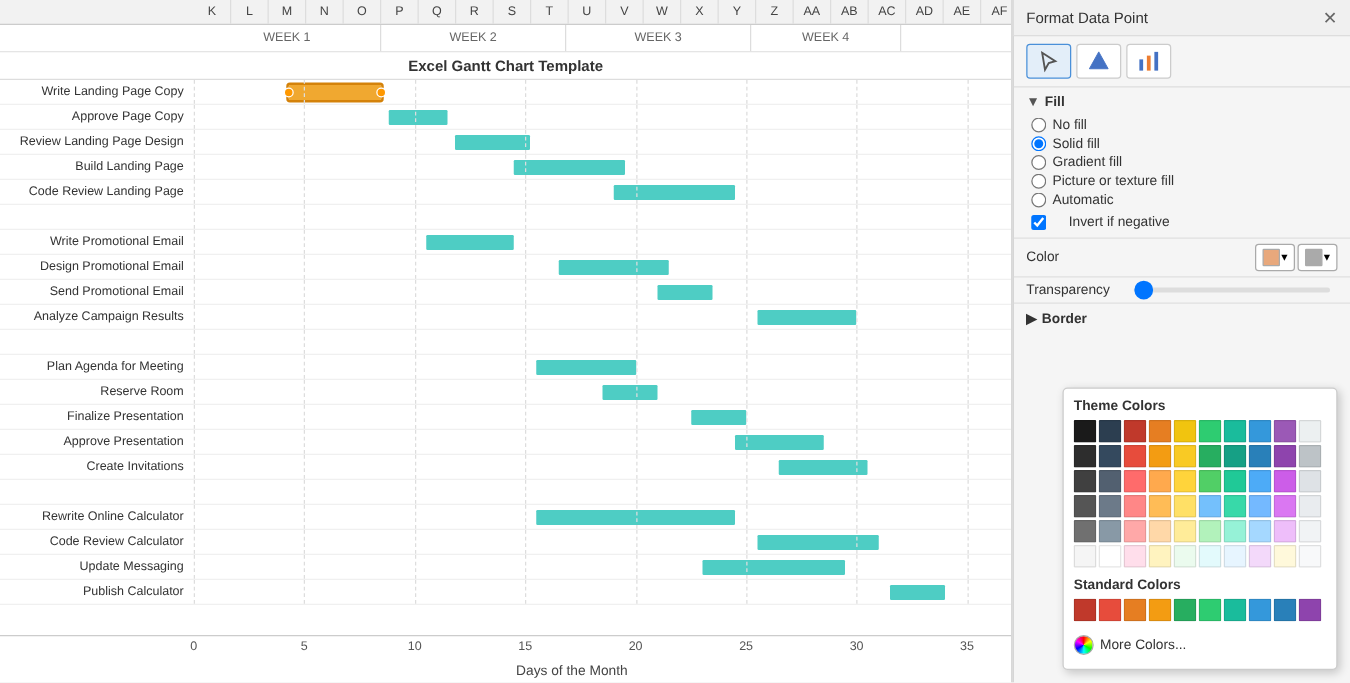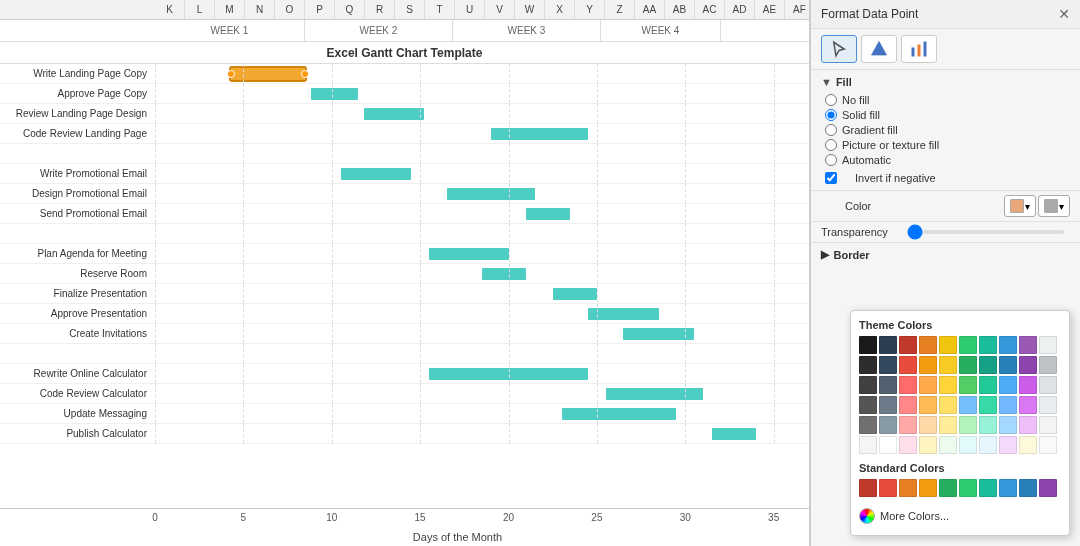--- a/index.html
+++ b/index.html
@@ -227,21 +227,21 @@
     .checkbox-item label { font-size: 11px; color: #333; cursor: pointer; }
 
     
     .color-row {
       display: flex;
       align-items: center;
       justify-content: space-between;
       padding: 4px 10px;
       border-bottom: 1px solid #e0e0e0;
     }
-    .color-label { font-size: 11px; color: #333; margin-left: 24px; }
+    .color-label { font-size: 11px; color: #333; }
     .color-buttons { display: flex; gap: 2px; }
     .color-btn {
       width: 32px;
       height: 22px;
       border: 1px solid #aaa;
       border-radius: 3px;
       display: flex;
       align-items: center;
       justify-content: center;
       cursor: pointer;
@@ -422,20 +422,34 @@
           <div style="position: absolute; left: 13.5135%; top: 0px; bottom: 0px; border-left: 1px dashed rgb(221, 221, 221);"></div>
           <div style="position: absolute; left: 27.027%; top: 0px; bottom: 0px; border-left: 1px dashed rgb(221, 221, 221);"></div>
           <div style="position: absolute; left: 40.5405%; top: 0px; bottom: 0px; border-left: 1px dashed rgb(221, 221, 221);"></div>
           <div style="position: absolute; left: 54.0541%; top: 0px; bottom: 0px; border-left: 1px dashed rgb(221, 221, 221);"></div>
           <div style="position: absolute; left: 67.5676%; top: 0px; bottom: 0px; border-left: 1px dashed rgb(221, 221, 221);"></div>
           <div style="position: absolute; left: 81.0811%; top: 0px; bottom: 0px; border-left: 1px dashed rgb(221, 221, 221);"></div>
           <div style="position: absolute; left: 94.5946%; top: 0px; bottom: 0px; border-left: 1px dashed rgb(221, 221, 221);"></div>
         </div>
       </div>
       <div class="gantt-row">
+        <div class="task-label">Build Landing Page</div>
+        <div class="gantt-chart-area">
+          <div class="gantt-bar" style="left: 39.1892%; width: 13.5135%;"></div>
+          <div style="position: absolute; left: 0%; top: 0px; bottom: 0px; border-left: 1px dashed rgb(221, 221, 221);"></div>
+          <div style="position: absolute; left: 13.5135%; top: 0px; bottom: 0px; border-left: 1px dashed rgb(221, 221, 221);"></div>
+          <div style="position: absolute; left: 27.027%; top: 0px; bottom: 0px; border-left: 1px dashed rgb(221, 221, 221);"></div>
+          <div style="position: absolute; left: 40.5405%; top: 0px; bottom: 0px; border-left: 1px dashed rgb(221, 221, 221);"></div>
+          <div style="position: absolute; left: 54.0541%; top: 0px; bottom: 0px; border-left: 1px dashed rgb(221, 221, 221);"></div>
+          <div style="position: absolute; left: 67.5676%; top: 0px; bottom: 0px; border-left: 1px dashed rgb(221, 221, 221);"></div>
+          <div style="position: absolute; left: 81.0811%; top: 0px; bottom: 0px; border-left: 1px dashed rgb(221, 221, 221);"></div>
+          <div style="position: absolute; left: 94.5946%; top: 0px; bottom: 0px; border-left: 1px dashed rgb(221, 221, 221);"></div>
+        </div>
+      </div>
+      <div class="gantt-row">
         <div class="task-label">Code Review Landing Page</div>
         <div class="gantt-chart-area">
           <div class="gantt-bar" style="left: 51.3514%; width: 14.8649%;"></div>
           <div style="position: absolute; left: 0%; top: 0px; bottom: 0px; border-left: 1px dashed rgb(221, 221, 221);"></div>
           <div style="position: absolute; left: 13.5135%; top: 0px; bottom: 0px; border-left: 1px dashed rgb(221, 221, 221);"></div>
           <div style="position: absolute; left: 27.027%; top: 0px; bottom: 0px; border-left: 1px dashed rgb(221, 221, 221);"></div>
           <div style="position: absolute; left: 40.5405%; top: 0px; bottom: 0px; border-left: 1px dashed rgb(221, 221, 221);"></div>
           <div style="position: absolute; left: 54.0541%; top: 0px; bottom: 0px; border-left: 1px dashed rgb(221, 221, 221);"></div>
           <div style="position: absolute; left: 67.5676%; top: 0px; bottom: 0px; border-left: 1px dashed rgb(221, 221, 221);"></div>
           <div style="position: absolute; left: 81.0811%; top: 0px; bottom: 0px; border-left: 1px dashed rgb(221, 221, 221);"></div>
@@ -480,20 +494,34 @@
           <div style="position: absolute; left: 54.0541%; top: 0px; bottom: 0px; border-left: 1px dashed rgb(221, 221, 221);"></div>
           <div style="position: absolute; left: 67.5676%; top: 0px; bottom: 0px; border-left: 1px dashed rgb(221, 221, 221);"></div>
           <div style="position: absolute; left: 81.0811%; top: 0px; bottom: 0px; border-left: 1px dashed rgb(221, 221, 221);"></div>
           <div style="position: absolute; left: 94.5946%; top: 0px; bottom: 0px; border-left: 1px dashed rgb(221, 221, 221);"></div>
         </div>
       </div>
       <div class="gantt-row">
         <div class="task-label">Send Promotional Email</div>
         <div class="gantt-chart-area">
           <div class="gantt-bar" style="left: 56.7568%; width: 6.75676%;"></div>
+          <div style="position: absolute; left: 0%; top: 0px; bottom: 0px; border-left: 1px dashed rgb(221, 221, 221);"></div>
+          <div style="position: absolute; left: 13.5135%; top: 0px; bottom: 0px; border-left: 1px dashed rgb(221, 221, 221);"></div>
+          <div style="position: absolute; left: 27.027%; top: 0px; bottom: 0px; border-left: 1px dashed rgb(221, 221, 221);"></div>
+          <div style="position: absolute; left: 40.5405%; top: 0px; bottom: 0px; border-left: 1px dashed rgb(221, 221, 221);"></div>
+          <div style="position: absolute; left: 54.0541%; top: 0px; bottom: 0px; border-left: 1px dashed rgb(221, 221, 221);"></div>
+          <div style="position: absolute; left: 67.5676%; top: 0px; bottom: 0px; border-left: 1px dashed rgb(221, 221, 221);"></div>
+          <div style="position: absolute; left: 81.0811%; top: 0px; bottom: 0px; border-left: 1px dashed rgb(221, 221, 221);"></div>
+          <div style="position: absolute; left: 94.5946%; top: 0px; bottom: 0px; border-left: 1px dashed rgb(221, 221, 221);"></div>
+        </div>
+      </div>
+      <div class="gantt-row">
+        <div class="task-label">Analyze Campaign Results</div>
+        <div class="gantt-chart-area">
+          <div class="gantt-bar" style="left: 68.9189%; width: 12.1622%;"></div>
           <div style="position: absolute; left: 0%; top: 0px; bottom: 0px; border-left: 1px dashed rgb(221, 221, 221);"></div>
           <div style="position: absolute; left: 13.5135%; top: 0px; bottom: 0px; border-left: 1px dashed rgb(221, 221, 221);"></div>
           <div style="position: absolute; left: 27.027%; top: 0px; bottom: 0px; border-left: 1px dashed rgb(221, 221, 221);"></div>
           <div style="position: absolute; left: 40.5405%; top: 0px; bottom: 0px; border-left: 1px dashed rgb(221, 221, 221);"></div>
           <div style="position: absolute; left: 54.0541%; top: 0px; bottom: 0px; border-left: 1px dashed rgb(221, 221, 221);"></div>
           <div style="position: absolute; left: 67.5676%; top: 0px; bottom: 0px; border-left: 1px dashed rgb(221, 221, 221);"></div>
           <div style="position: absolute; left: 81.0811%; top: 0px; bottom: 0px; border-left: 1px dashed rgb(221, 221, 221);"></div>
           <div style="position: absolute; left: 94.5946%; top: 0px; bottom: 0px; border-left: 1px dashed rgb(221, 221, 221);"></div>
         </div>
       </div>

